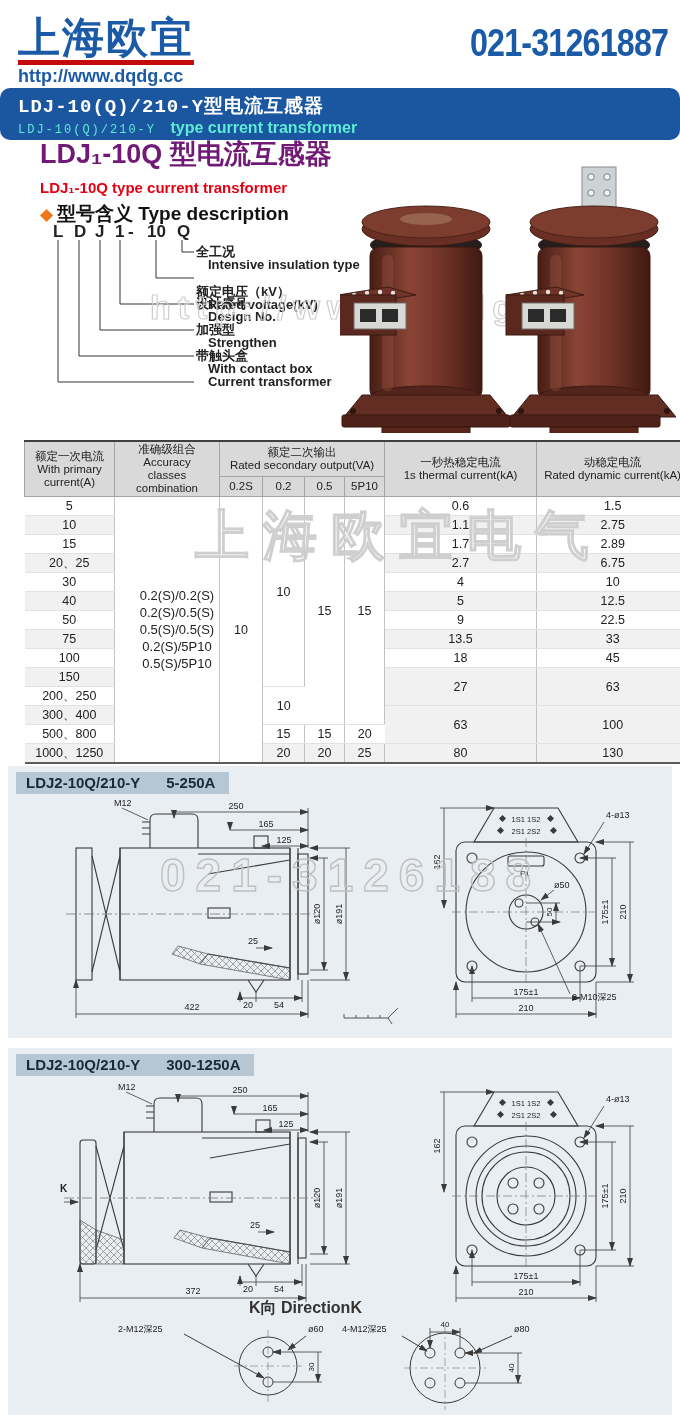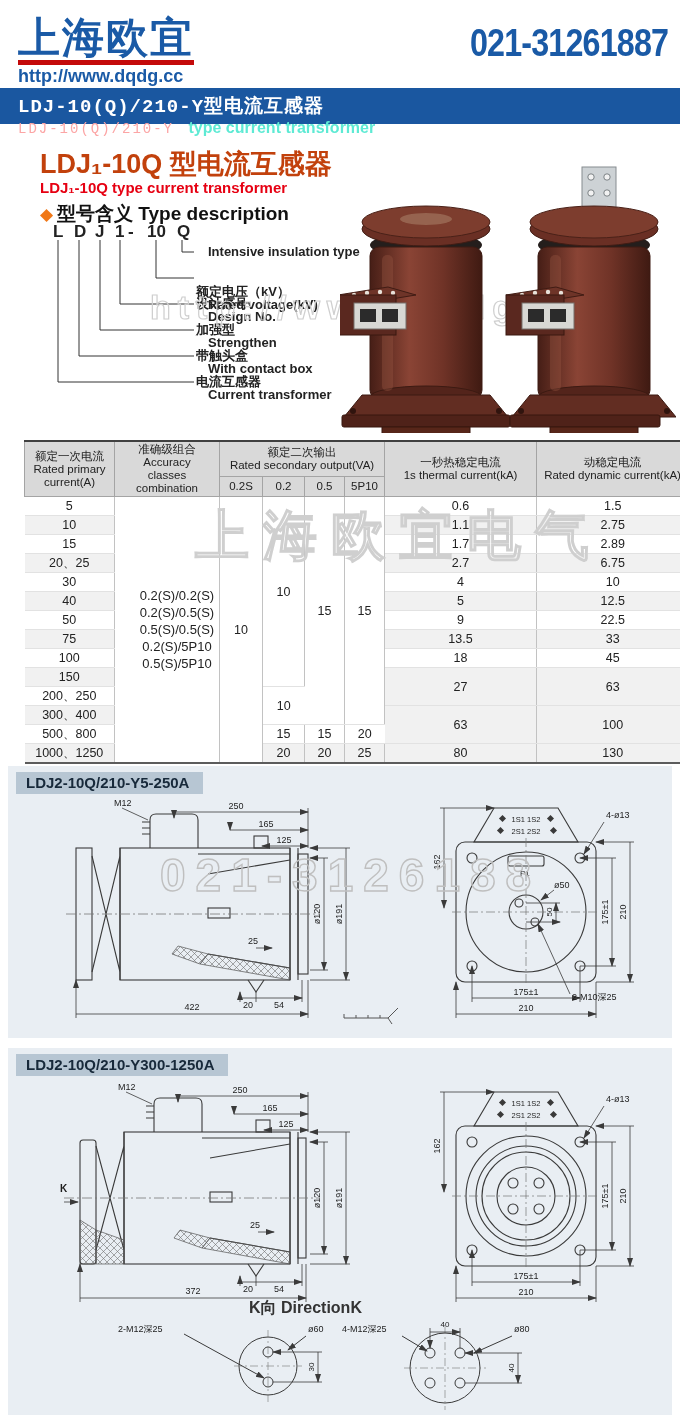--- a/index.html
+++ b/index.html
@@ -5,26 +5,26 @@
   html,body{margin:0;padding:0;background:#888;}
   .page{position:relative;width:680px;height:1415px;background:#fff;margin:0 auto;overflow:hidden;
         font-family:"Liberation Sans","DejaVu Sans",sans-serif;color:#222;}
   .abs{position:absolute;}
   
   .logo{left:18px;top:10px;font-size:42px;font-weight:800;color:#1a5aa6;letter-spacing:2px;}
   .redbar{left:18px;top:60px;width:176px;height:5px;background:#c40a0a;}
   .url{left:18px;top:66px;font-size:18px;font-weight:600;color:#1a5aa6;text-decoration:none;}
   .phone{right:12px;top:22px;font-size:38px;font-weight:800;color:#1a5aa6;letter-spacing:-1px;transform:scaleX(.85);transform-origin:right;}
   
-  .banner{left:0;top:88px;width:680px;height:36px;background:#1a57a0;border-radius:0;box-sizing:border-box;padding:5px 0 0 18px;}
+  .banner{left:0;top:88px;width:680px;height:52px;background:#1a57a0;border-radius:10px;box-sizing:border-box;padding:5px 0 0 18px;}
   .banner .l1{color:#fff;font-weight:700;font-size:19px;letter-spacing:1px;font-family:"Liberation Mono","DejaVu Sans",sans-serif;}
-  .banner .l2m{color:#fca5a5;font-size:14px;letter-spacing:2px;font-family:"Liberation Mono","DejaVu Sans",sans-serif;}
+  .banner .l2m{color:#5eead4;font-size:12px;letter-spacing:2px;font-family:"Liberation Mono","DejaVu Sans",sans-serif;}
   .banner .l2e{color:#5eead4;font-size:16px;font-weight:600;margin-left:10px;}
   
-  .t-cn{left:40px;top:146px;font-size:27px;font-weight:800;color:#c2410c;}
+  .t-cn{left:40px;top:136px;font-size:27px;font-weight:800;color:#701a75;}
   .t-en{left:40px;top:179px;font-size:15px;font-weight:700;color:#e60012;}
   .bullet{left:40px;top:201px;font-size:19px;font-weight:700;color:#111;}
   .bullet .dia{color:#f07818;margin-right:4px;font-size:17px;}
   .codes{left:0;top:222px;width:340px;height:20px;}
   .codes span{position:absolute;font-size:17px;font-weight:700;}
   .meaning{left:196px;width:300px;font-size:13px;line-height:13px;}
   .meaning .cn{font-weight:700;}
   .meaning .en{font-weight:700;padding-left:12px;}
   
   .wm{color:transparent;-webkit-text-stroke:1.2px #cfcfcf;font-weight:700;pointer-events:none;white-space:nowrap;}
@@ -32,21 +32,21 @@
   .ct{left:24px;top:440px;width:664px;border-collapse:collapse;table-layout:fixed;
       border-top:2px solid #404040;border-bottom:2px solid #5c5c5c;font-size:12px;}
   .ct th{background:#d9d9d9;font-weight:400;border:1px solid #a4a4a4;padding:1px 0;font-size:11.5px;line-height:13px;}
   .ct td{border-right:1px solid #c2c2c2;border-bottom:1px solid #e2e2e2;text-align:center;padding:0;height:18px;font-size:12.5px;}
   .ct td:last-child{border-right:none;}
   .ct tbody tr:nth-child(even){background:#f1f1f1;}
   .acc div{line-height:17px;font-size:13px;padding-left:20px;}
   
   .panel{left:8px;width:664px;background:#e9eef3;}
   .secbar{display:inline-block;margin:6px 0 0 8px;background:#b7c6d3;color:#17293a;font-size:15px;font-weight:600;padding:2px 14px 3px 10px;}
-  .secbar .rng{text-align:right;}
+  .secbar .rng{margin-left:26px;text-align:right;}
   .ktitle{left:0;top:1298px;width:611px;text-align:center;font-size:16px;font-weight:600;color:#333;}
   svg text{font-family:"Liberation Sans","DejaVu Sans",sans-serif;fill:#1d1d1d;}
 </style>
 </head>
 <body>
 
 <div class="page">
 
   <svg width="0" height="0" style="position:absolute">
     <defs>
@@ -100,40 +100,40 @@
     <g stroke="#333" stroke-width="1" fill="none">
       <path d="M142,2 V14 H154"></path>
       <path d="M116,2 V40 H154"></path>
       <path d="M80,2 V66 H154"></path>
       <path d="M60,2 V92 H154"></path>
       <path d="M39,2 V118 H154"></path>
       <path d="M18,2 V144 H154"></path>
     </g>
   </svg>
   <div class="abs meaning" style="top:245px">
+    <div class="cn">全工况</div>
     <div class="en">Intensive insulation type</div>
   </div>
   <div class="abs meaning" style="top:285px">
     <div class="cn">额定电压（kV）</div>
     <div class="en">Rated voltage(kV)</div>
   </div>
   <div class="abs meaning" style="top:297px">
     <div class="cn">设计序号</div>
     <div class="en">Design No.</div>
   </div>
   <div class="abs meaning" style="top:323px">
     <div class="cn">加强型</div>
     <div class="en">Strengthen</div>
   </div>
   <div class="abs meaning" style="top:349px">
     <div class="cn">带触头盒</div>
     <div class="en">With contact box</div>
   </div>
   <div class="abs meaning" style="top:375px">
-    <div class="cn">电流互感器</div>
     <div class="en">Current transformer</div>
   </div>
 
   <div class="abs wm" style="left:150px;top:288px;font-size:34px;letter-spacing:7px">http://www.dqdg.cc</div>
 
   <svg class="abs" style="left:340px;top:165px" width="336" height="268">
 
     <g transform="translate(14,38)">
       <ellipse cx="72" cy="42" rx="56" ry="13" fill="#241e1c"></ellipse>
       <rect x="16" y="44" width="112" height="152" rx="9" fill="url(#bodygrad)" stroke="#3c1a12"></rect>
@@ -197,21 +197,21 @@
         <col style="width:42px">
       <col style="width:40px">
         <col style="width:40px">
         <col style="width:152px">
         <col style="width:152px">
     </colgroup>
     <thead>
       <tr>
         <th rowspan="2">
           <div>额定一次电流</div>
-            <div>Rated primary</div>
+            <div>With primary</div>
             <div>current(A)</div>
         </th>
         <th rowspan="2">
           <div>准确级组合</div>
             <div>Accuracy</div>
             <div>classes</div>
             <div>combination</div>
         </th>
         <th colspan="4">
           <div>额定二次输出</div>

